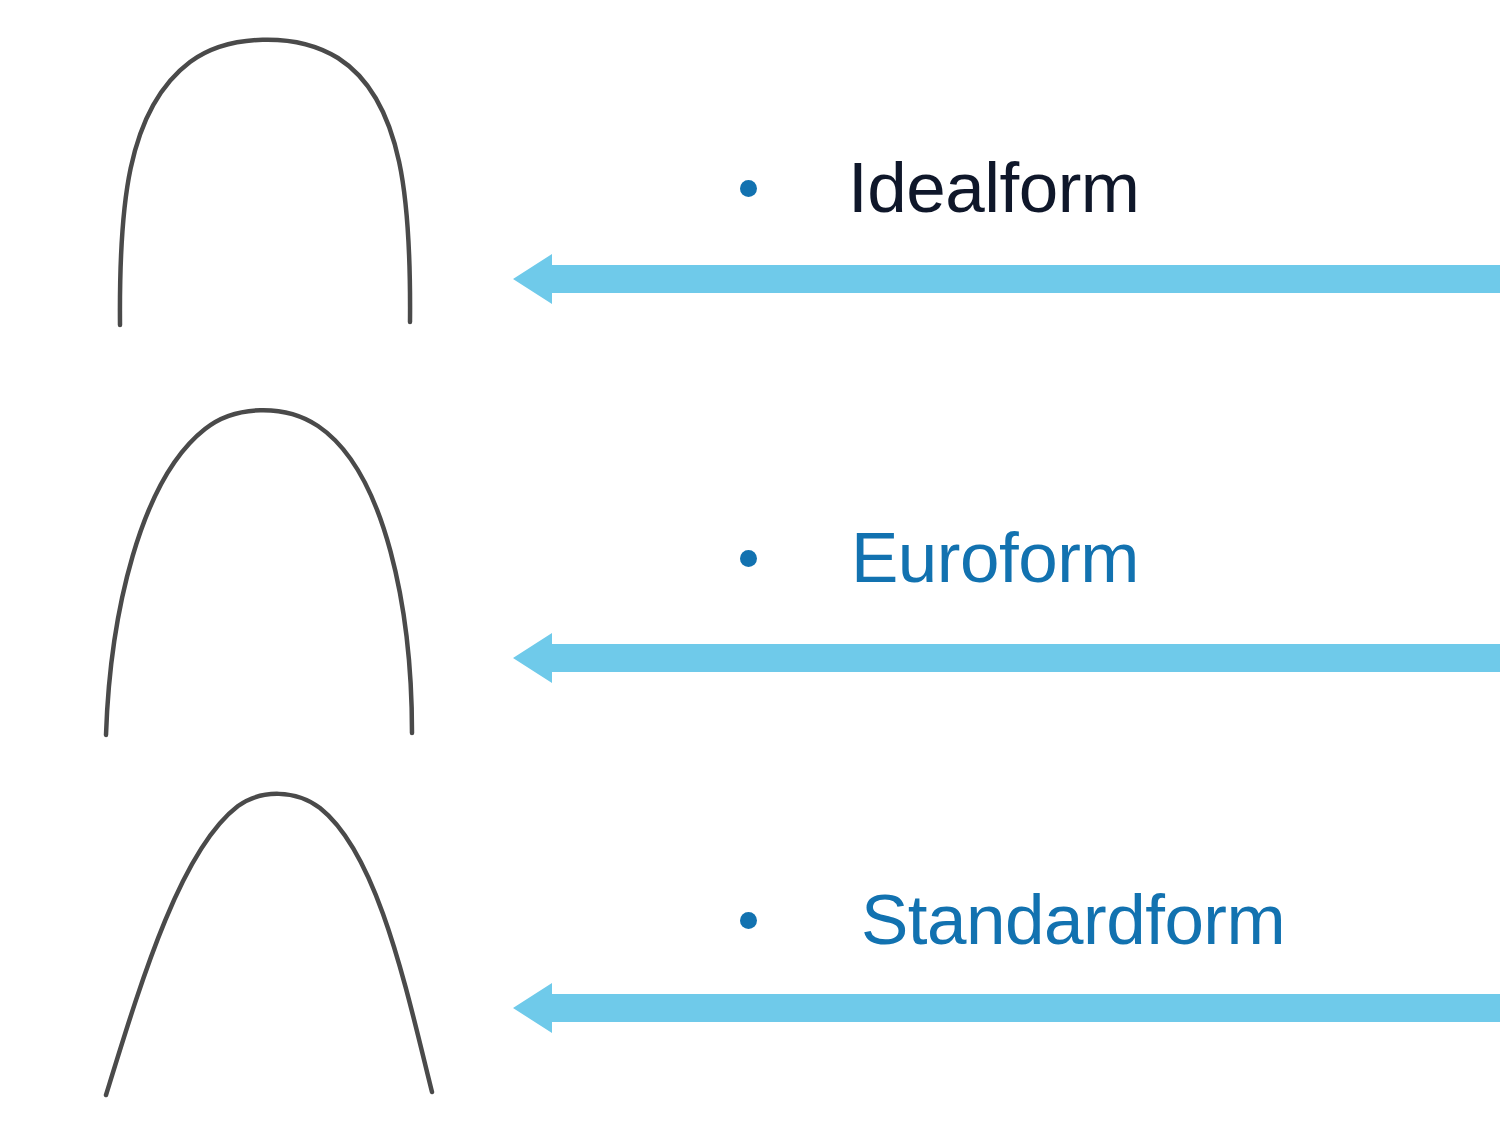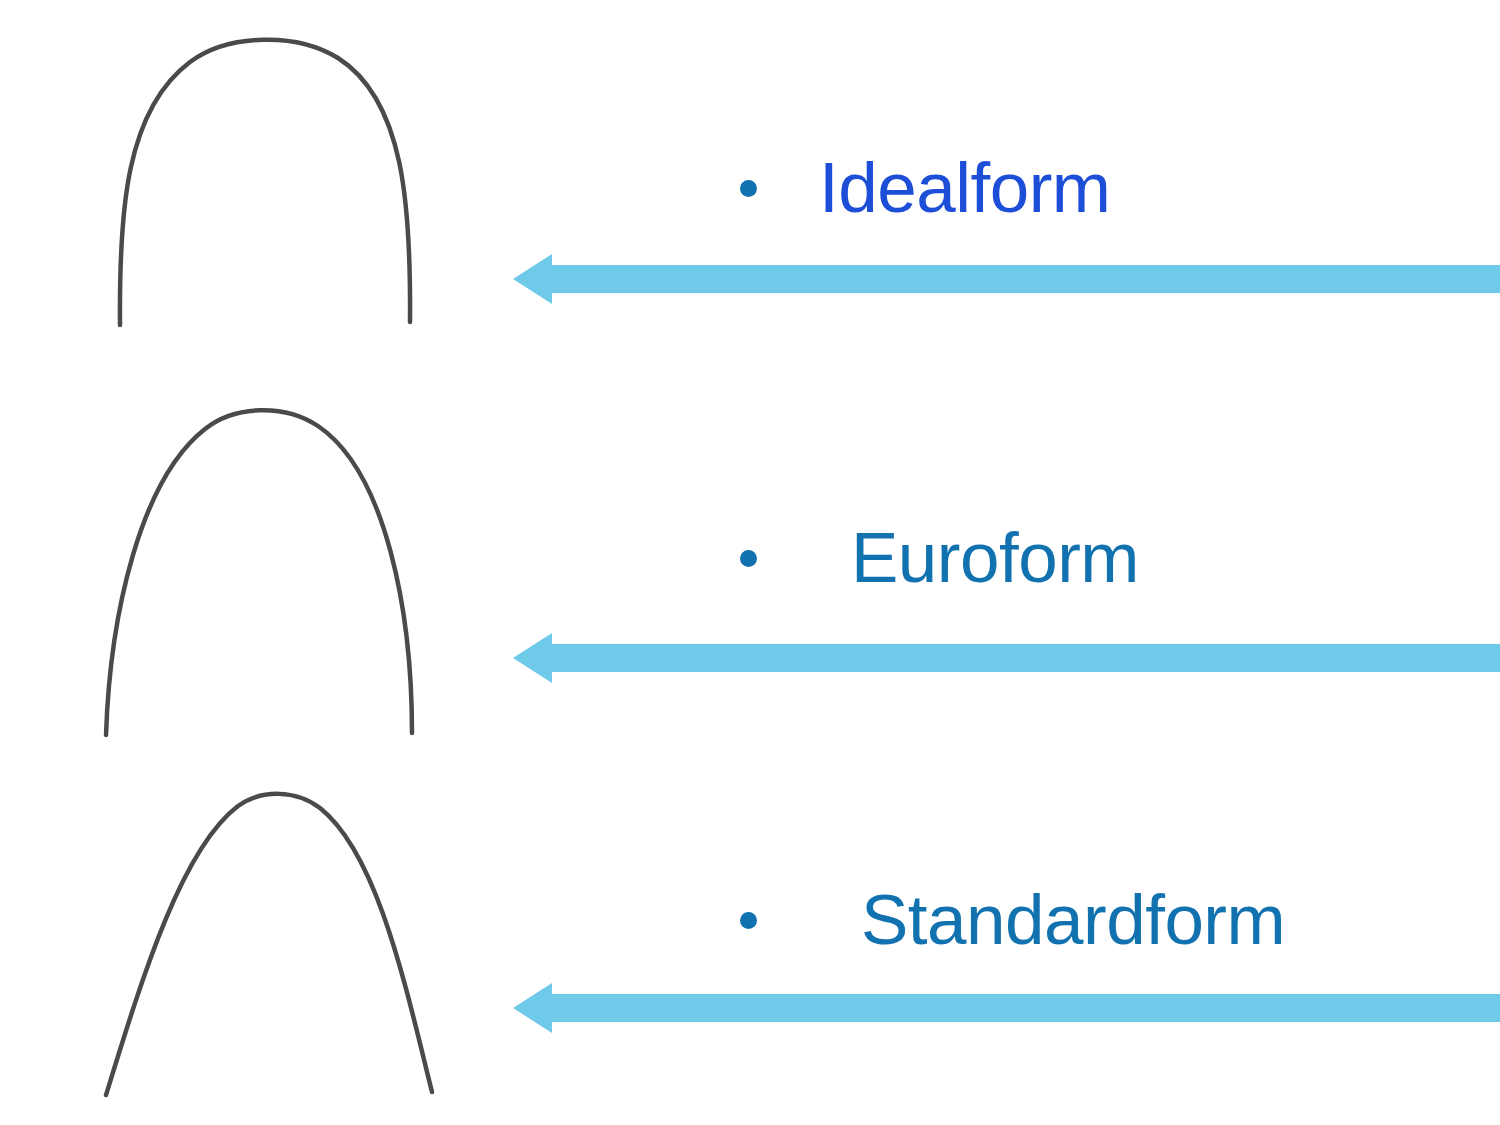--- a/index.html
+++ b/index.html
@@ -68,21 +68,21 @@
     <svg width="500" height="380" viewBox="0 0 500 380" aria-hidden="true">
       <path class="arch-path" d="M 120 325
                C 119 210, 126 110, 190 62
                C 228 34, 296 32, 338 58
                C 404 100, 411 205, 410 322"></path>
     </svg>
   </div>
 
   <div class="bullet-row" style="top:152px; left:740px; height:72px;">
     <span class="bullet-dot" style="background:#1272B0;"></span>
-    <span class="bullet-label" style="color:#1d4ed8; margin-left:62px;">Idealform</span>
+    <span class="bullet-label" style="color:#0f172a; margin-left:91px;">Idealform</span>
   </div>
 
   <div class="arrow" style="top:253px; left:510px; width:990px; height:52px;">
     <svg width="990" height="52" viewBox="0 0 990 52" preserveAspectRatio="none" aria-hidden="true">
       <path fill="#6FCAEA" d="M 3 26 L 42 1 L 42 12 L 990 12 L 990 40 L 42 40 L 42 51 Z"></path>
     </svg>
   </div>
 
   <div class="arch-figure" style="top:390px; left:0px; width:500px; height:370px;">
     <svg width="500" height="370" viewBox="0 0 500 370" aria-hidden="true">

